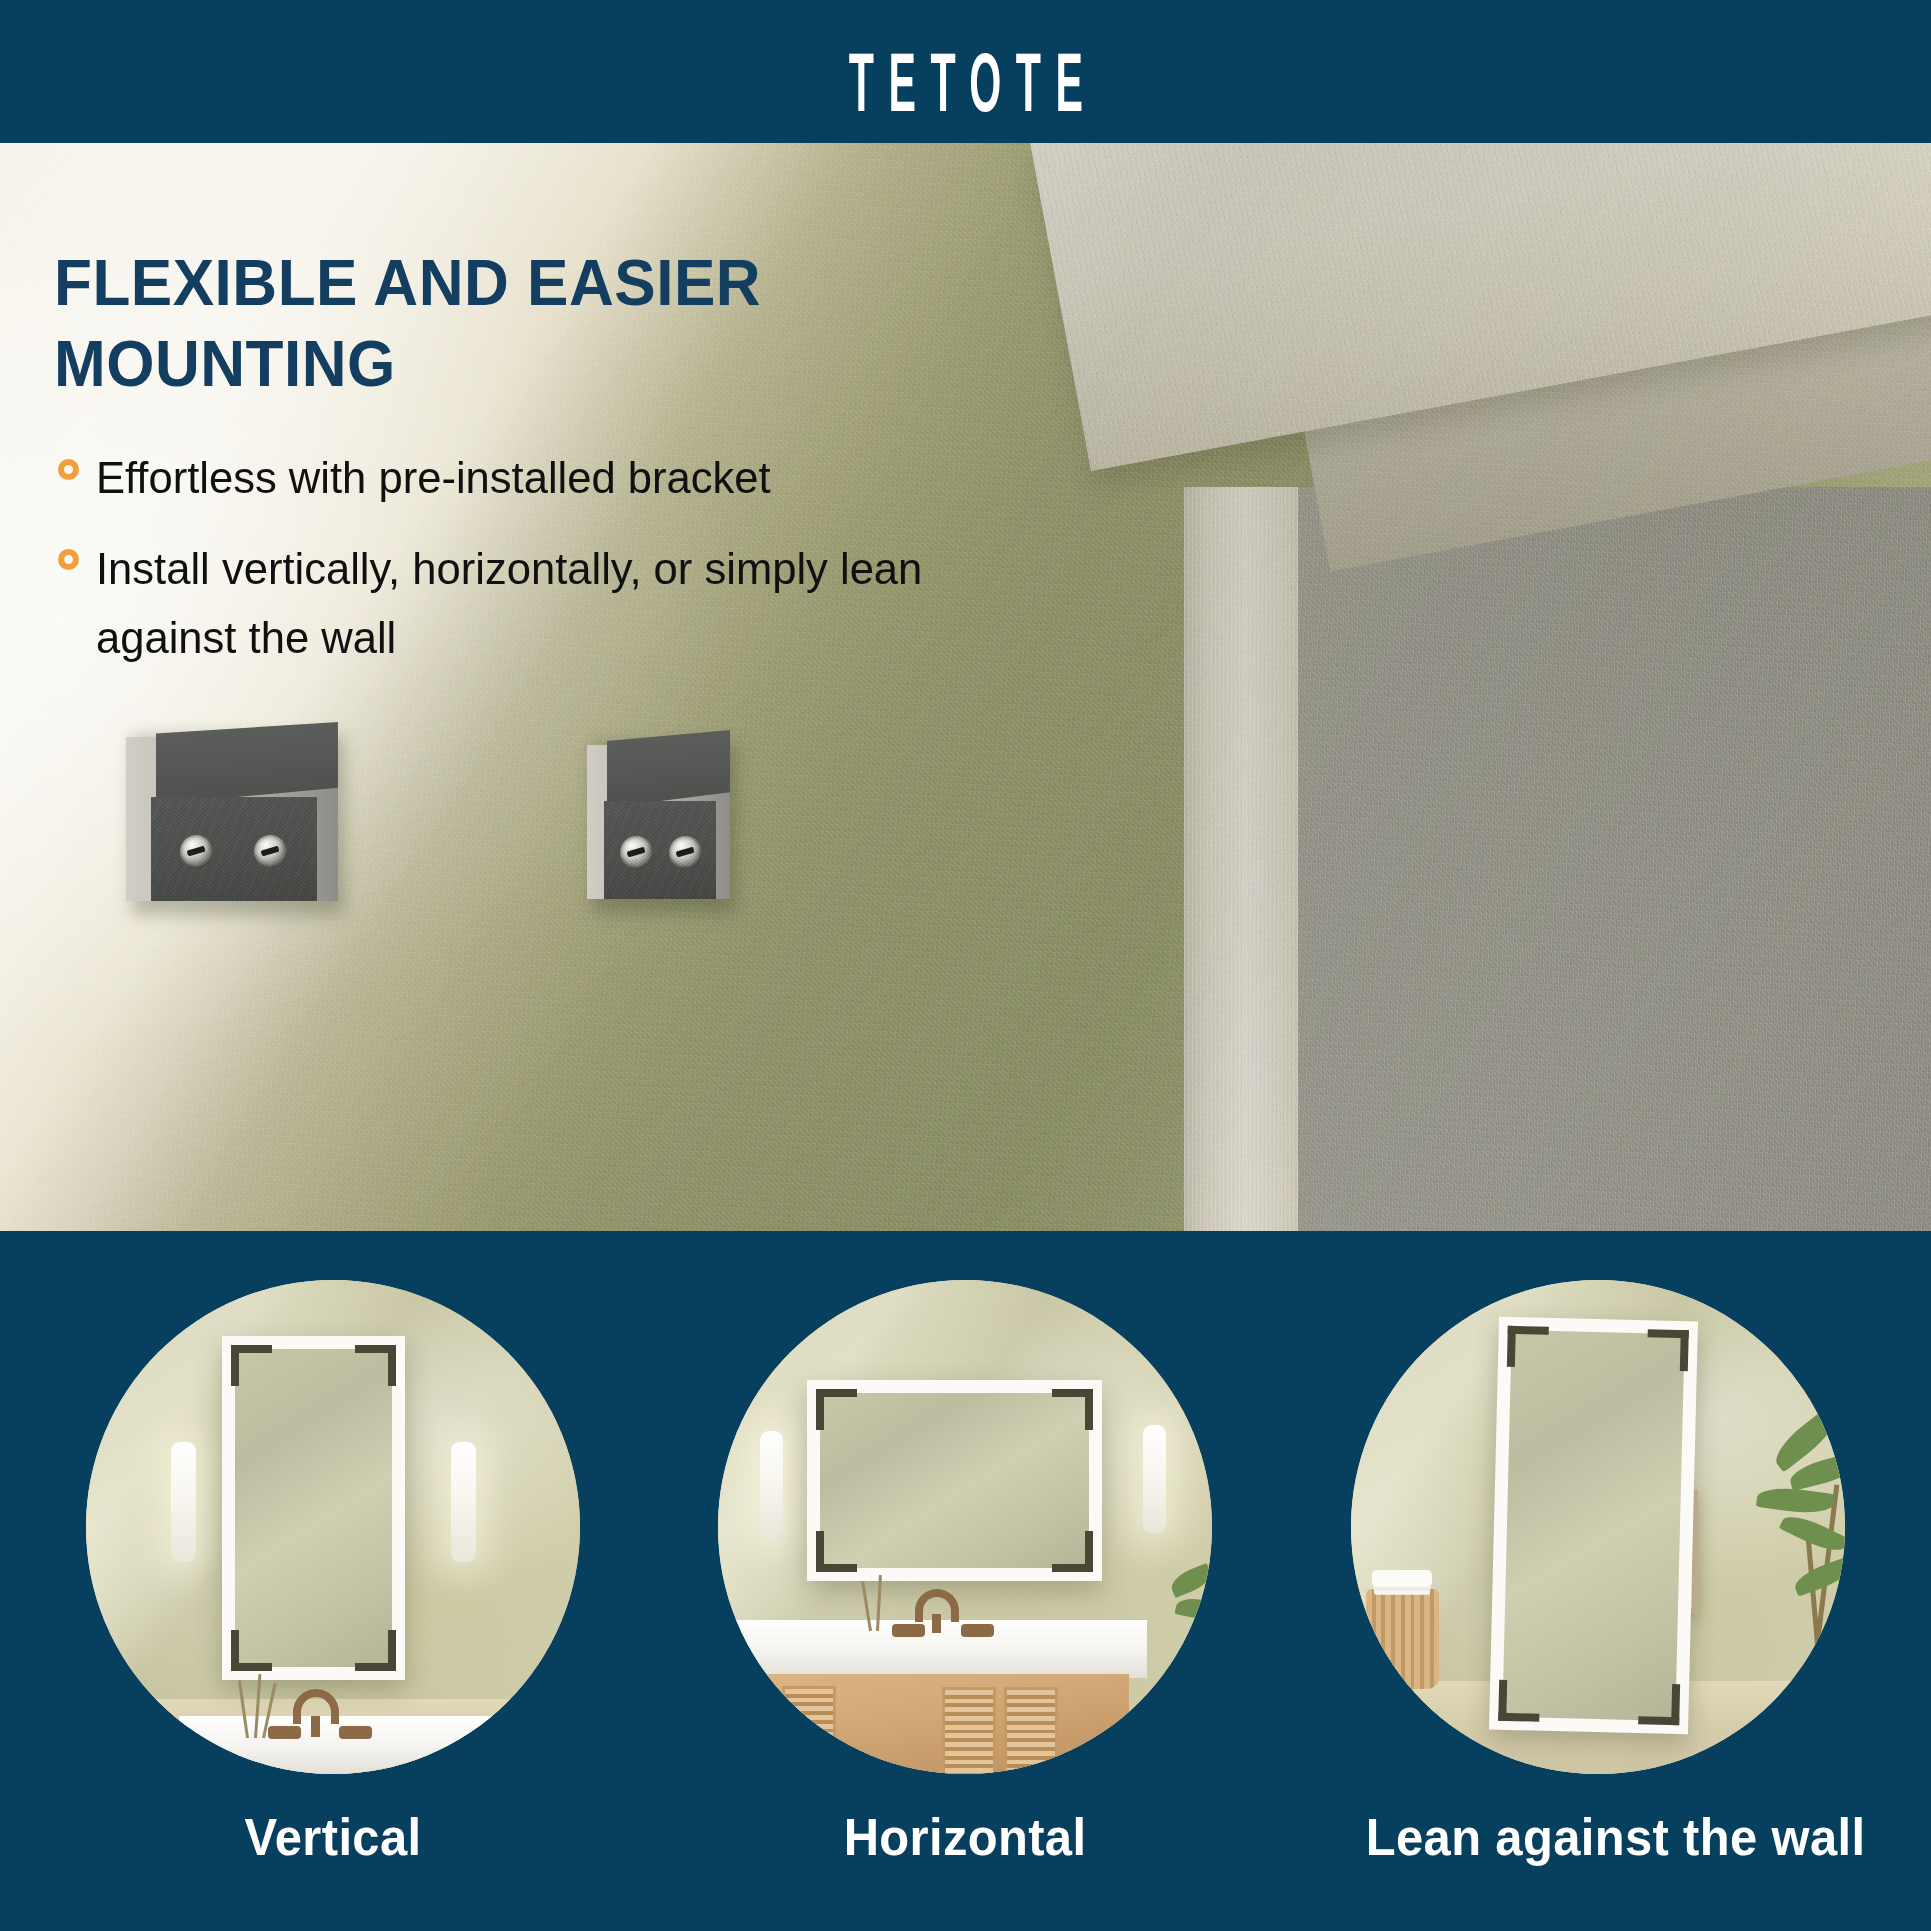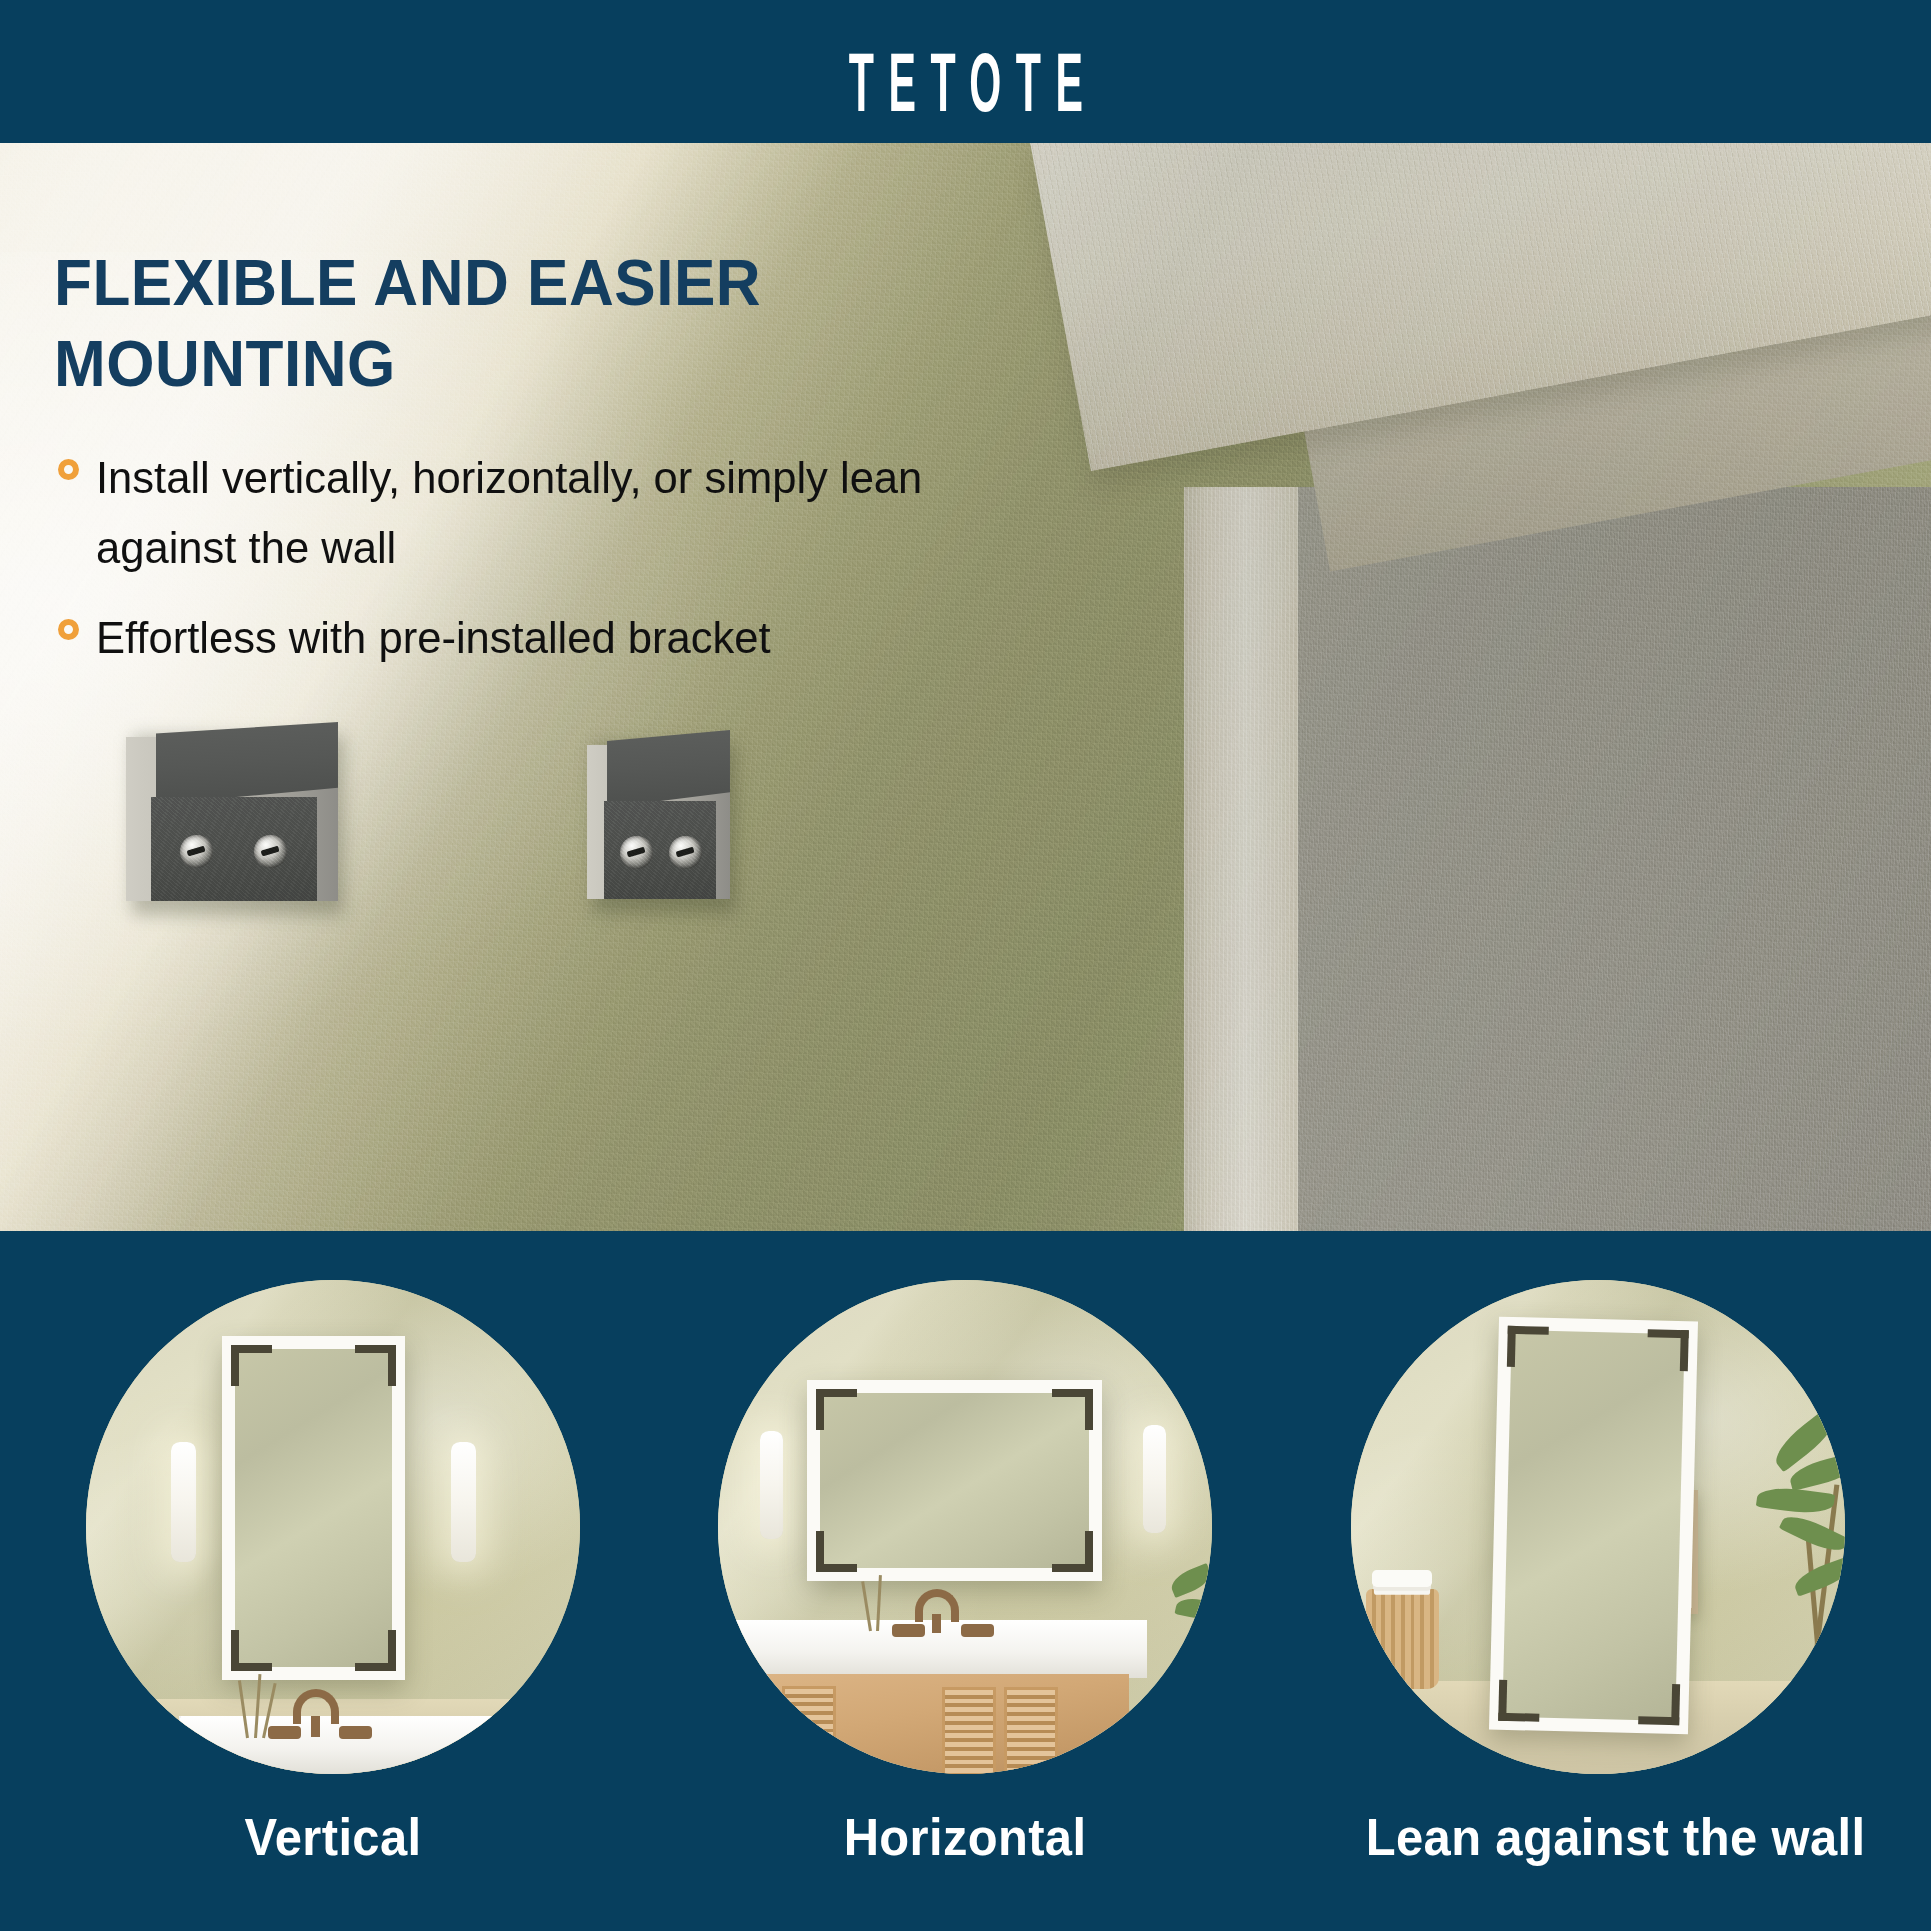--- a/index.html
+++ b/index.html
@@ -306,25 +306,25 @@
         <div class="screw" style="left:58%;"></div>
       </div>
     </div>
   </div>
 
   <div class="copy">
     <div class="headline">FLEXIBLE AND EASIER MOUNTING</div>
     <div class="bullets">
       <div class="bullet">
         <span class="dot"></span>
-        <span class="btext">Install vertically, horizontally, or simply lean against the wall</span>
+        <span class="btext">Effortless with pre-installed bracket</span>
       </div>
       <div class="bullet">
         <span class="dot"></span>
-        <span class="btext">Effortless with pre-installed bracket</span>
+        <span class="btext">Install vertically, horizontally, or simply lean against the wall</span>
       </div>
     </div>
   </div>
 
   <div class="band">
     <div class="cards">
 
       <div class="card c1">
         <div class="circle">
           <div class="room"></div>

